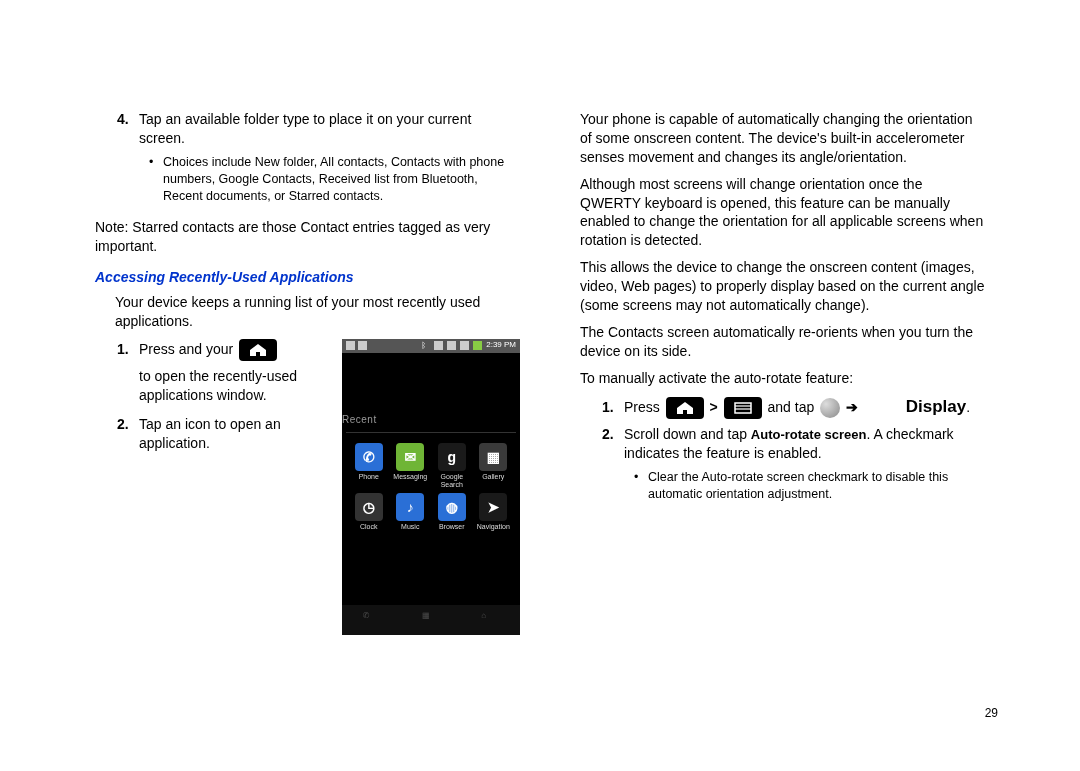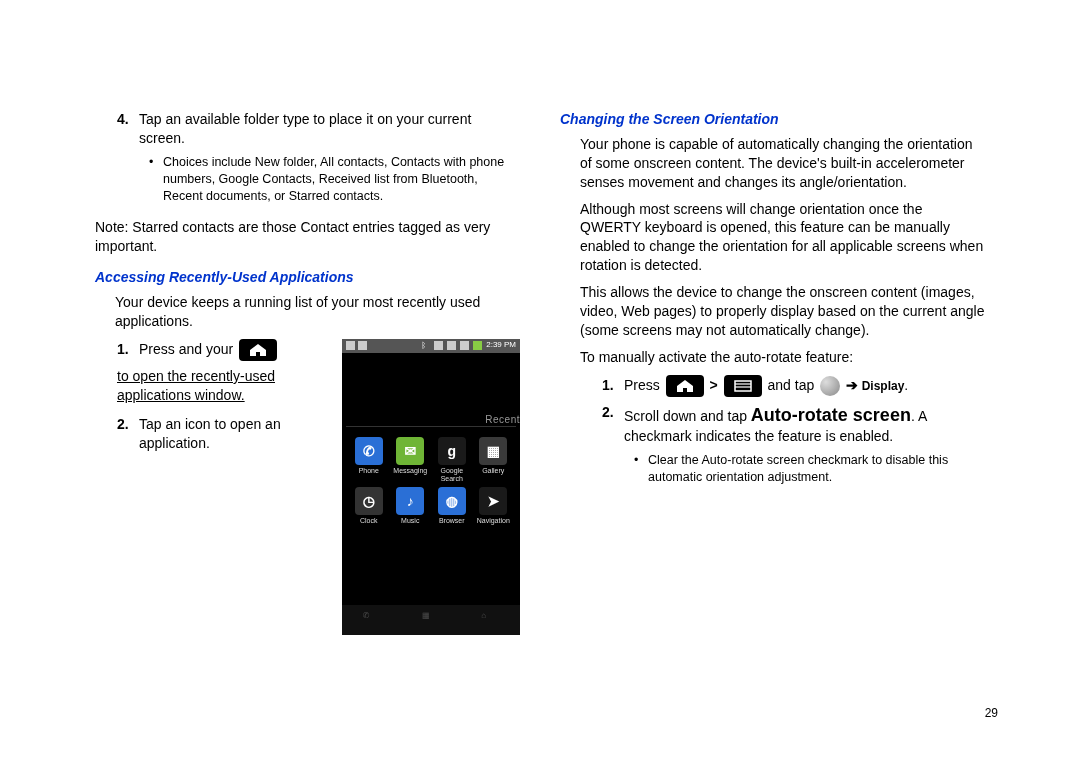--- a/index.html
+++ b/index.html
@@ -76,21 +76,21 @@
     display:flex;
     justify-content:flex-end;
     align-items:center;
     padding: 0 4px;
     font-size: 8px;
     color:#fff;
     gap:4px;
   }
   .statusbar .left { margin-right:auto; display:flex; gap:3px;}
   .stat-ic { width:9px; height:9px; background:#ccc; }
-  .recent-label { text-align:right; color:#999; font-size:10px; margin-top:60px; margin-bottom:0; letter-spacing:0.5px;}
+  .recent-label { text-align:left; color:#999; font-size:10px; margin-top:60px; margin-bottom:6px; letter-spacing:0.5px;}
   .recent-line { height:1px; background:#333; margin: 0 4px 10px 4px; }
   .app-grid {
     display:grid;
     grid-template-columns: repeat(4, 1fr);
     gap: 6px 0;
     padding: 0 6px;
   }
   .app { display:flex; flex-direction:column; align-items:center; }
   .app-ic { width:28px; height:28px; border-radius:4px; display:flex; align-items:center; justify-content:center; font-size:14px; font-weight:bold; }
   .app-lbl { font-size:7px; color:#ddd; margin-top:2px; text-align:center; line-height:1.1; height:14px;}
@@ -193,37 +193,37 @@
             <div class="num">1.</div>
             <div>
               <span>Press and your</span>
               <span class="icon-key homeicon">
                 <svg width="20" height="14" viewBox="0 0 20 14">
                     <path d="M2 7 L10 1 L18 7 L18 13 L12 13 L12 9 L8 9 L8 13 L2 13 Z"></path>
                   </svg>
               </span>
             </div>
           </div>
-          <div style="text-decoration:underline;">to open the recently-used applications window.</div>
+          <div style="margin-left:22px;">to open the recently-used applications window.</div>
 
           <div class="list-row" style="margin-top:10px;">
             <div class="num">2.</div>
             <div>Tap an icon to open an application.</div>
           </div>
         </div>
         <div style="clear:both;"></div>
       </div>
 
     </div>
 
     <div class="col">
-      <div class="subhead" style="margin-top:0;">Changing the Screen Orientation</div>
       <p class="indent-sm">Your phone is capable of automatically changing the orientation of some onscreen content. The device's built-in accelerometer senses movement and changes its angle/orientation.</p>
       <p class="indent-sm">Although most screens will change orientation once the QWERTY keyboard is opened, this feature can be manually enabled to change the orientation for all applicable screens when rotation is detected.</p>
       <p class="indent-sm">This allows the device to change the onscreen content (images, video, Web pages) to properly display based on the current angle (some screens may not automatically change).</p>
+      <p class="indent-sm">The Contacts screen automatically re-orients when you turn the device on its side.</p>
       <p class="indent-sm">To manually activate the auto-rotate feature:</p>
 
       <div class="list" style="margin-left:42px;">
         <div class="list-row" style="align-items:center;">
           <div class="num">1.</div>
           <div>
             <span>Press</span>
             <span class="icon-key homeicon">
               <svg width="20" height="14" viewBox="0 0 20 14">
                   <path d="M2 7 L10 1 L18 7 L18 13 L12 13 L12 9 L8 9 L8 13 L2 13 Z"></path>
@@ -233,28 +233,28 @@
             <span class="icon-key">
               <svg width="18" height="12" viewBox="0 0 18 12">
                   <rect x="1" y="1" width="16" height="10" fill="none" stroke="#fff" stroke-width="1.5"></rect>
                   <line x1="1" y1="4" x2="17" y2="4" stroke="#fff" stroke-width="1.2"></line>
                   <line x1="1" y1="7" x2="17" y2="7" stroke="#fff" stroke-width="1.2"></line>
                 </svg>
             </span>
             <span>and tap</span>
             <span class="icon-settings"></span>
             <span class="bold">➔</span>
-            <span class="bold" style="font-size:12px;">Display</span><span>.</span>
+            <span class="bold" style="font-size:17px;margin-left:44px;">Display</span><span>.</span>
           </div>
         </div>
 
         <div class="list-row">
           <div class="num">2.</div>
           <div>
-            <span>Scroll down and tap </span><span class="bold" style="font-size:18px;">Auto-rotate screen</span><span>. A checkmark indicates the feature is enabled.</span>
+            <span>Scroll down and tap </span><span class="bold" style="font-size:13px;">Auto-rotate screen</span><span>. A checkmark indicates the feature is enabled.</span>
           </div>
         </div>
 
         <div class="bullet-row small cond" style="margin-left:32px; margin-top:4px;">
           <div class="bullet">•</div>
           <div>Clear the Auto-rotate screen checkmark to disable this automatic orientation adjustment.</div>
         </div>
       </div>
     </div>
 

